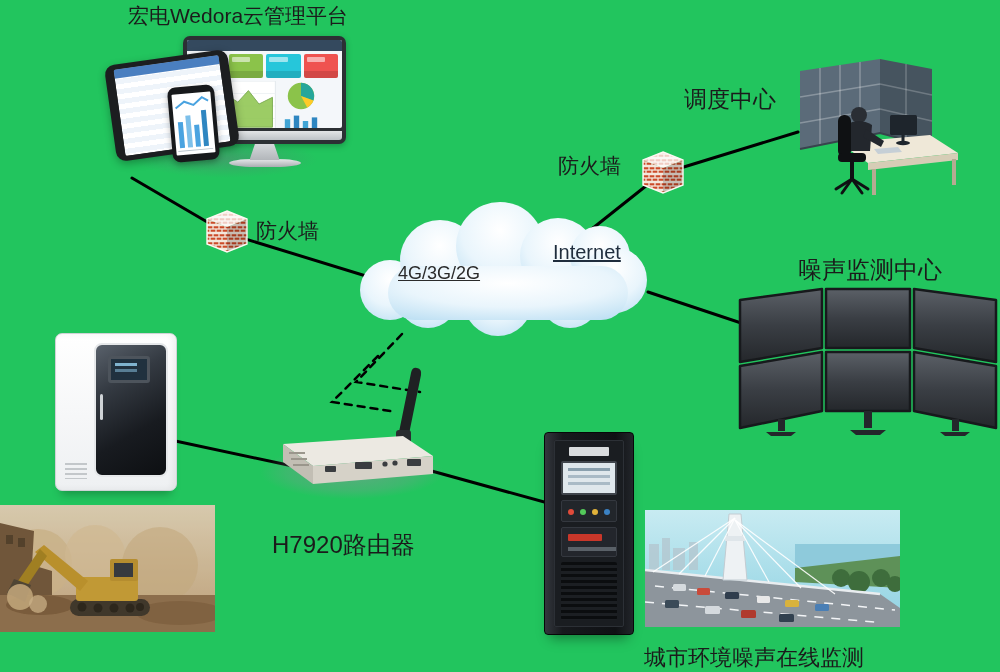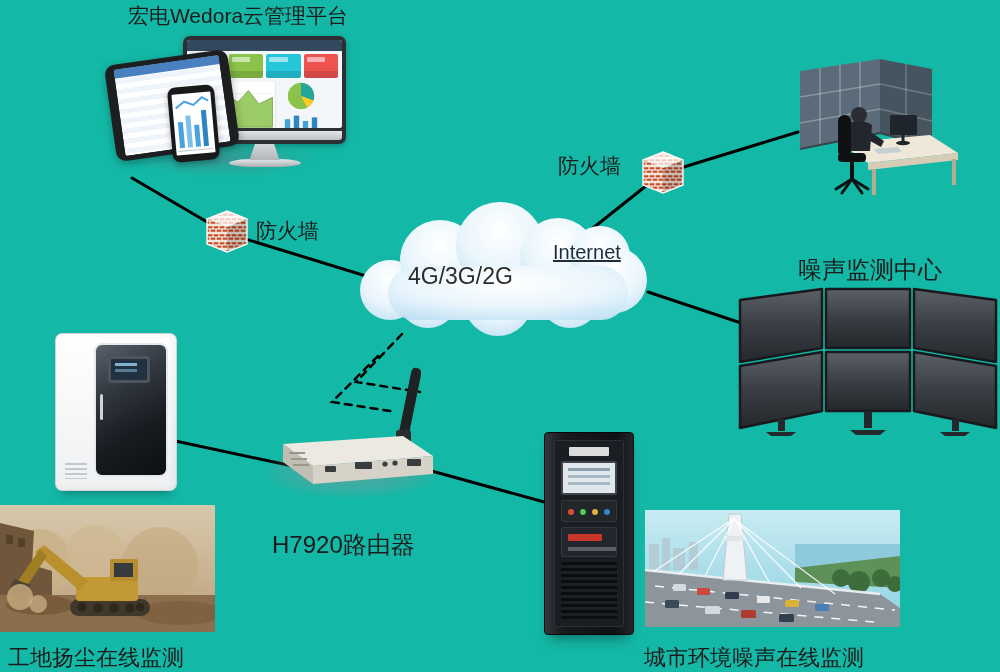--- a/index.html
+++ b/index.html
@@ -1,30 +1,30 @@
 <!DOCTYPE html>
 <html><head>
 <meta charset="utf-8">
 <style>
   * { margin:0; padding:0; box-sizing:border-box; }
   html,body { background:#ffffff; }
   body { font-family:"Liberation Sans","DejaVu Sans",sans-serif; }
-  #canvas { position:relative; width:1000px; height:672px; background:#14b8a6; overflow:hidden; }
+  #canvas { position:relative; width:1000px; height:672px; background:#22c55e; overflow:hidden; }
 
   
   .connectors { position:absolute; left:0; top:0; z-index:1; pointer-events:none; }
 
   
   .dlabel { position:absolute; z-index:6; color:#1b1b1b; white-space:nowrap; }
   .lbl-platform   { left:88px;  top:2px;   width:300px; text-align:center; font-size:21px; }
   .lbl-dispatch   { left:684px; top:84px;  font-size:23px; }
   .lbl-fw-left    { left:256px; top:217px; font-size:21px; }
   .lbl-fw-right   { left:558px; top:152px; font-size:21px; }
   .lbl-internet   { left:553px; top:241px; font-size:20px; color:#1f2d3d;text-decoration:underline; }
-  .lbl-network    { left:408px; top:263px; font-size:23px; color:#2b2b2b; }
+  .lbl-network    { left:398px; top:263px; font-size:18px; color:#2b2b2b;text-decoration:underline; }
   .lbl-noise      { left:798px; top:254px; font-size:24px;font-family:Liberation Mono, monospace; }
   .lbl-router     { left:272px; top:529px; font-size:24px; }
   .lbl-dust       { left:8px;   top:643px; font-size:22px; }
   .lbl-city       { left:644px; top:643px; font-size:22px; }
 
   
   .device-shadow { position:absolute; left:104px; top:134px; width:244px; height:50px; z-index:1;
     background:radial-gradient(ellipse closest-side, rgba(100,110,120,.40), rgba(100,110,120,0) 75%); }
   .monitor { position:absolute; left:183px; top:36px; width:163px; z-index:2; }
   .monitor-frame { background:#2c3034; border-radius:7px; padding:4px; box-shadow:0 2px 6px rgba(0,0,0,.25); }
@@ -449,22 +449,22 @@
         <rect x="170" y="94" width="14" height="7" rx="1.5" fill="#4a7fb5"></rect>
         <rect x="60" y="96" width="15" height="8" rx="1.5" fill="#d5dade"></rect>
         <rect x="96" y="100" width="15" height="8" rx="1.5" fill="#b03a2e"></rect>
         <rect x="134" y="104" width="15" height="8" rx="1.5" fill="#31404f"></rect>
         <rect x="20" y="90" width="14" height="8" rx="1.5" fill="#3a4a58"></rect>
       </g>
     </svg>
   </div>
 
   <div class="dlabel lbl-platform">宏电Wedora云管理平台</div>
+  <div class="dlabel lbl-dispatch">调度中心</div>
   <div class="dlabel lbl-fw-left">防火墙</div>
   <div class="dlabel lbl-fw-right">防火墙</div>
   <div class="dlabel lbl-internet">Internet</div>
   <div class="dlabel lbl-network">4G/3G/2G</div>
   <div class="dlabel lbl-noise">噪声监测中心</div>
   <div class="dlabel lbl-router">H7920路由器</div>
-  <div class="dlabel lbl-dust">工地扬尘在线监测</div>
   <div class="dlabel lbl-city">城市环境噪声在线监测</div>
 
 </div>
 
 </body></html>

